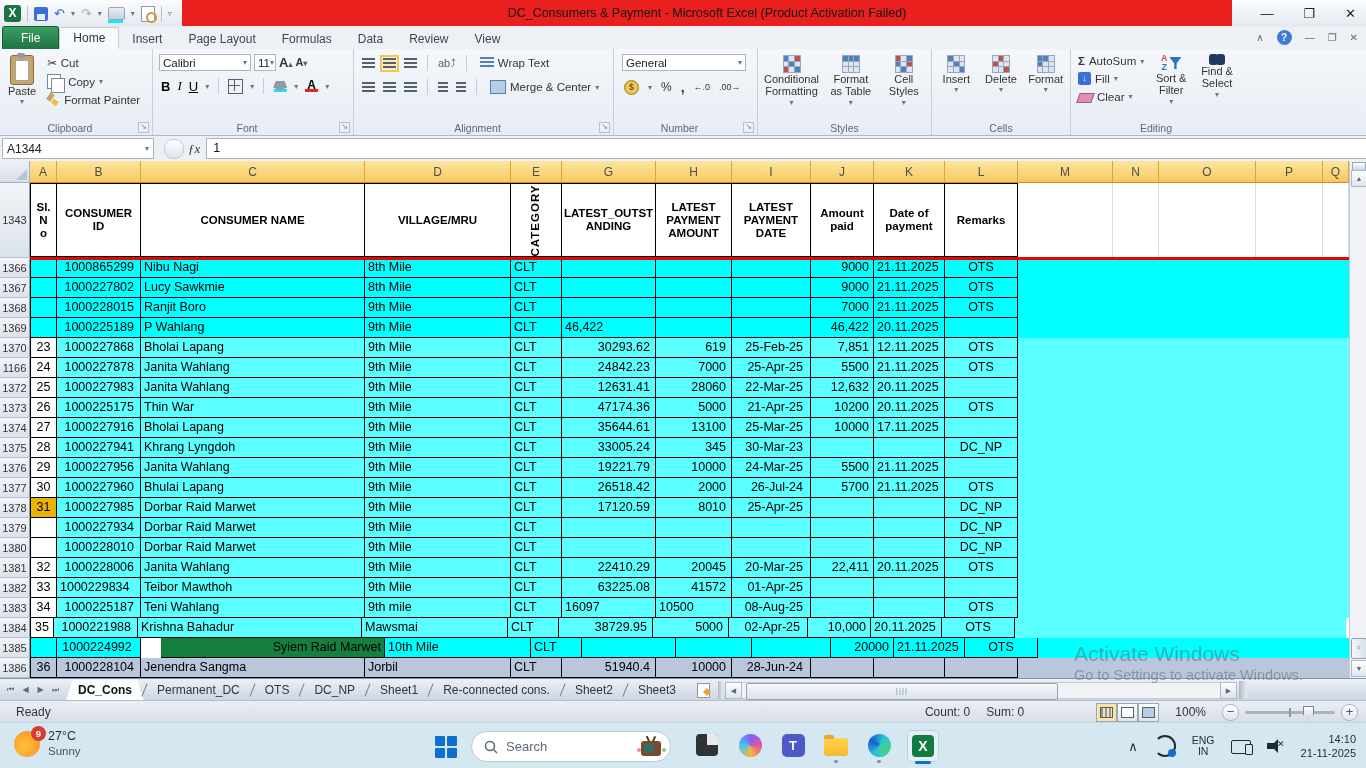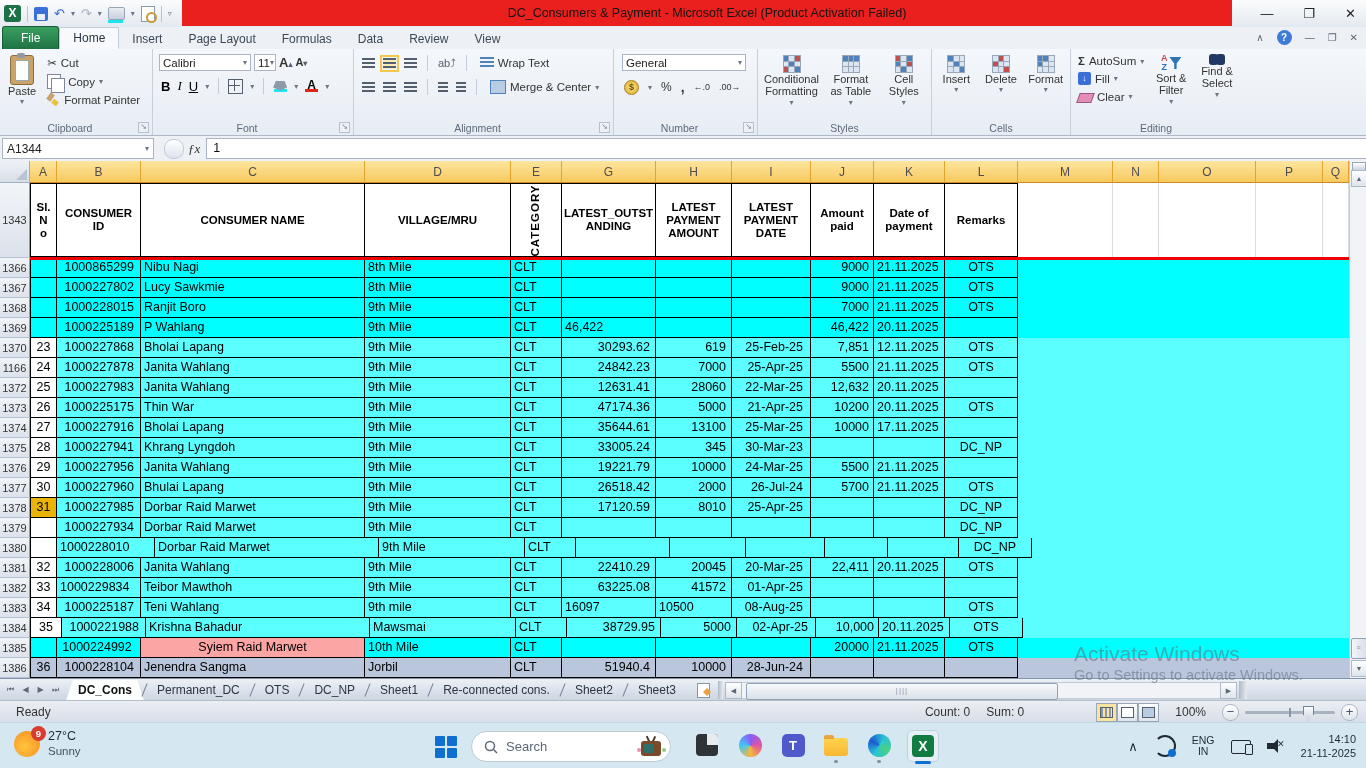--- a/index.html
+++ b/index.html
@@ -755,21 +755,21 @@
           <div class="dcell" style="width: 76px; text-align: right; padding-right: 5px; background: rgb(92, 255, 255);"></div>
           <div class="dcell" style="width: 79px; text-align: right; padding-right: 7px; background: rgb(92, 255, 255);"></div>
           <div class="dcell" style="width: 63px; text-align: right; padding-right: 4px; background: rgb(92, 255, 255);"></div>
           <div class="dcell" style="width: 71px; text-align: left; background: rgb(92, 255, 255);"></div>
           <div class="dcell" style="width: 73px; text-align: center; background: rgb(92, 255, 255);">DC_NP</div>
           <div class="mblock" style="width: 331px; background: rgb(92, 255, 255);"></div>
         </div>
         <div class="grow">
           <div class="rh">1380</div>
           <div class="dcell first" style="width: 27px; text-align: center; background: rgb(255, 255, 255);"></div>
-          <div class="dcell" style="width: 98px; padding-right: 0; background: rgb(92, 255, 255);">1000228010</div>
+          <div class="dcell" style="width: 84px; text-align: right; padding-right: 6px; background: rgb(92, 255, 255);">1000228010</div>
           <div class="dcell" style="width: 224px; text-align: left; background: rgb(92, 255, 255);">Dorbar Raid Marwet</div>
           <div class="dcell" style="width: 146px; text-align: left; background: rgb(92, 255, 255);">9th Mile</div>
           <div class="dcell" style="width: 51px; text-align: left; background: rgb(92, 255, 255);">CLT</div>
           <div class="dcell" style="width: 94px; text-align: right; padding-right: 5px; background: rgb(92, 255, 255);"></div>
           <div class="dcell" style="width: 76px; text-align: right; padding-right: 5px; background: rgb(92, 255, 255);"></div>
           <div class="dcell" style="width: 79px; text-align: right; padding-right: 7px; background: rgb(92, 255, 255);"></div>
           <div class="dcell" style="width: 63px; text-align: right; padding-right: 4px; background: rgb(92, 255, 255);"></div>
           <div class="dcell" style="width: 71px; text-align: left; background: rgb(92, 255, 255);"></div>
           <div class="dcell" style="width: 73px; text-align: center; background: rgb(92, 255, 255);">DC_NP</div>
           <div class="mblock" style="width: 331px; background: rgb(92, 255, 255);"></div>
@@ -814,38 +814,38 @@
           <div class="dcell" style="width: 94px; text-align: left; padding-right: 5px; background: rgb(92, 255, 255);">16097</div>
           <div class="dcell" style="width: 76px; text-align: left; padding-right: 5px; background: rgb(92, 255, 255);">10500</div>
           <div class="dcell" style="width: 79px; text-align: right; padding-right: 7px; background: rgb(92, 255, 255);">08-Aug-25</div>
           <div class="dcell" style="width: 63px; text-align: right; padding-right: 4px; background: rgb(92, 255, 255);"></div>
           <div class="dcell" style="width: 71px; text-align: left; background: rgb(92, 255, 255);"></div>
           <div class="dcell" style="width: 73px; text-align: center; background: rgb(92, 255, 255);">OTS</div>
           <div class="mblock" style="width: 331px; background: rgb(92, 255, 255);"></div>
         </div>
         <div class="grow">
           <div class="rh">1384</div>
-          <div class="dcell first" style="width: 32px; text-align: center; background: rgb(255, 255, 255);">35</div>
+          <div class="dcell first" style="width: 24px; text-align: center; background: rgb(255, 255, 255);">35</div>
           <div class="dcell" style="width: 84px; text-align: right; padding-right: 6px; background: rgb(92, 255, 255);">1000221988</div>
           <div class="dcell" style="width: 224px; text-align: left; background: rgb(92, 255, 255);">Krishna Bahadur</div>
           <div class="dcell" style="width: 146px; text-align: left; background: rgb(92, 255, 255);">Mawsmai</div>
           <div class="dcell" style="width: 51px; text-align: left; background: rgb(92, 255, 255);">CLT</div>
           <div class="dcell" style="width: 94px; text-align: right; padding-right: 5px; background: rgb(92, 255, 255);">38729.95</div>
           <div class="dcell" style="width: 76px; text-align: right; padding-right: 5px; background: rgb(92, 255, 255);">5000</div>
           <div class="dcell" style="width: 79px; text-align: right; padding-right: 7px; background: rgb(92, 255, 255);">02-Apr-25</div>
           <div class="dcell" style="width: 63px; text-align: right; padding-right: 4px; background: rgb(92, 255, 255);">10,000</div>
           <div class="dcell" style="width: 71px; text-align: left; background: rgb(92, 255, 255);">20.11.2025</div>
           <div class="dcell" style="width: 73px; text-align: center; background: rgb(92, 255, 255);">OTS</div>
           <div class="mblock" style="width: 331px; background: rgb(92, 255, 255);"></div>
         </div>
         <div class="grow">
           <div class="rh">1385</div>
           <div class="dcell first" style="width: 27px; text-align: center; background: rgb(0, 255, 255);"></div>
           <div class="dcell" style="width: 84px; text-align: center; padding-right: 6px; background: rgb(0, 255, 255);">1000224992</div>
-          <div class="dcell" style="width: 224px; text-align: center; background: #fca5a5;">Syiem Raid Marwet</div>
+          <div class="dcell" style="width: 224px; text-align: right; background: #15803d; margin-left: 20px;">Syiem Raid Marwet</div>
           <div class="dcell" style="width: 146px; text-align: left; background: rgb(0, 255, 255);">10th Mile</div>
           <div class="dcell" style="width: 51px; text-align: left; background: rgb(0, 255, 255);">CLT</div>
           <div class="dcell" style="width: 94px; text-align: right; padding-right: 5px; background: rgb(0, 255, 255);"></div>
           <div class="dcell" style="width: 76px; text-align: right; padding-right: 5px; background: rgb(0, 255, 255);"></div>
           <div class="dcell" style="width: 79px; text-align: right; padding-right: 7px; background: rgb(0, 255, 255);"></div>
           <div class="dcell" style="width: 63px; text-align: right; padding-right: 4px; background: rgb(0, 255, 255);">20000</div>
           <div class="dcell" style="width: 71px; text-align: left; background: rgb(0, 255, 255);">21.11.2025</div>
           <div class="dcell" style="width: 73px; text-align: center; background: rgb(0, 255, 255);">OTS</div>
           <div class="mblock" style="width: 331px; background: rgb(0, 255, 255);"></div>
         </div>

